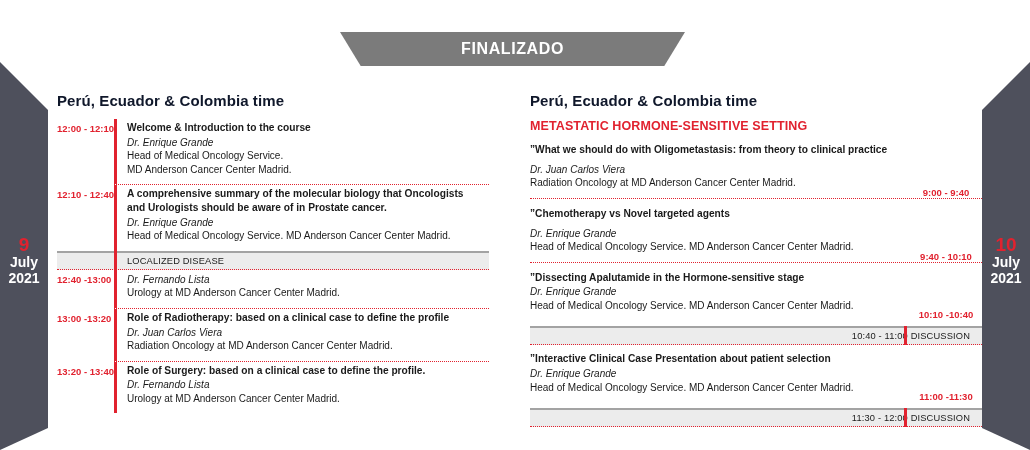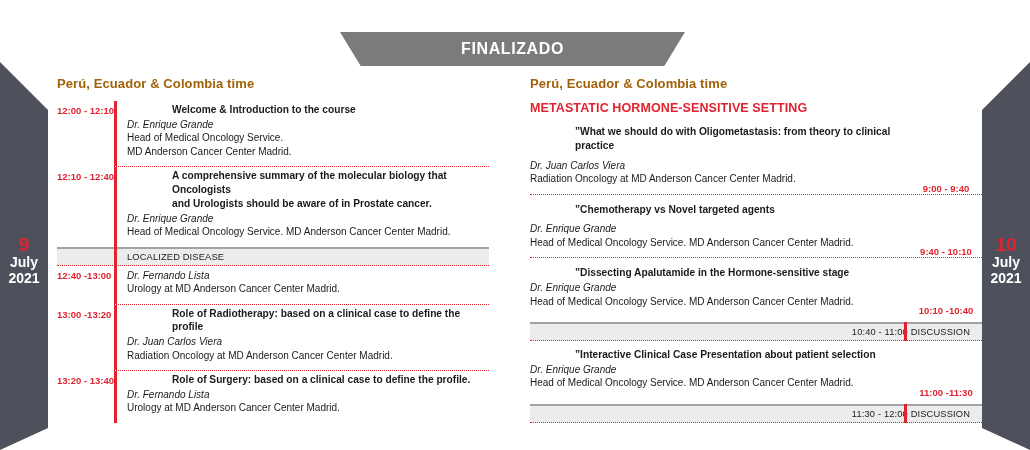--- a/index.html
+++ b/index.html
@@ -43,21 +43,21 @@
   .daytab-num{color:#e1222f;font-size:19px;font-weight:bold;display:block;}
   .daytab-mon{font-size:14px;font-weight:bold;display:block;}
   .daytab-yr{font-size:14px;font-weight:bold;display:block;}
 
   
   .col{position:absolute;top:76px;}
   .col-left{left:57px;width:432px;}
   .col-right{left:530px;width:452px;}
 
   .tz-title{
-    color:#a16207;font-size:13px;font-weight:bold;margin:0 0 10px 0;
+    color:#0f172a;font-size:15px;font-weight:bold;margin:16px 0 10px 0;
     letter-spacing:.1px;
   }
   .section-title{
     color:#e1222f;font-size:12.5px;font-weight:bold;margin:0 0 8px 0;
     letter-spacing:.1px;
   }
 
   
   .row{display:flex;align-items:stretch;position:relative;}
   .row .time{
@@ -67,21 +67,21 @@
     white-space:nowrap;
   }
   .row .bar{width:3px;flex:0 0 3px;background:#e1222f;}
   .row .body{flex:1;padding:2px 0 8px 10px;box-sizing:border-box;}
 
   .dotted{
     border-top:1px dotted #e1222f;height:0;margin:0 0 0 57px;
   }
   .dotted.r{margin-left:0;}
 
-  .talk-title{font-size:10.2px;font-weight:bold;color:#1a1a1a;line-height:1.35;margin-left:45px;}
+  .talk-title{font-size:10.2px;font-weight:bold;color:#1a1a1a;line-height:1.35;}
   .speaker{font-size:10px;font-style:italic;color:#1a1a1a;line-height:1.35;margin-top:1px;}
   .affil{font-size:10px;color:#1a1a1a;line-height:1.35;}
 
   
   .band{
     position:relative;background:#ececec;
     border-top:2px solid #a3a3a3;border-bottom:1px dotted #e1222f;
     height:19px;display:flex;align-items:center;
     box-sizing:border-box;
   }

